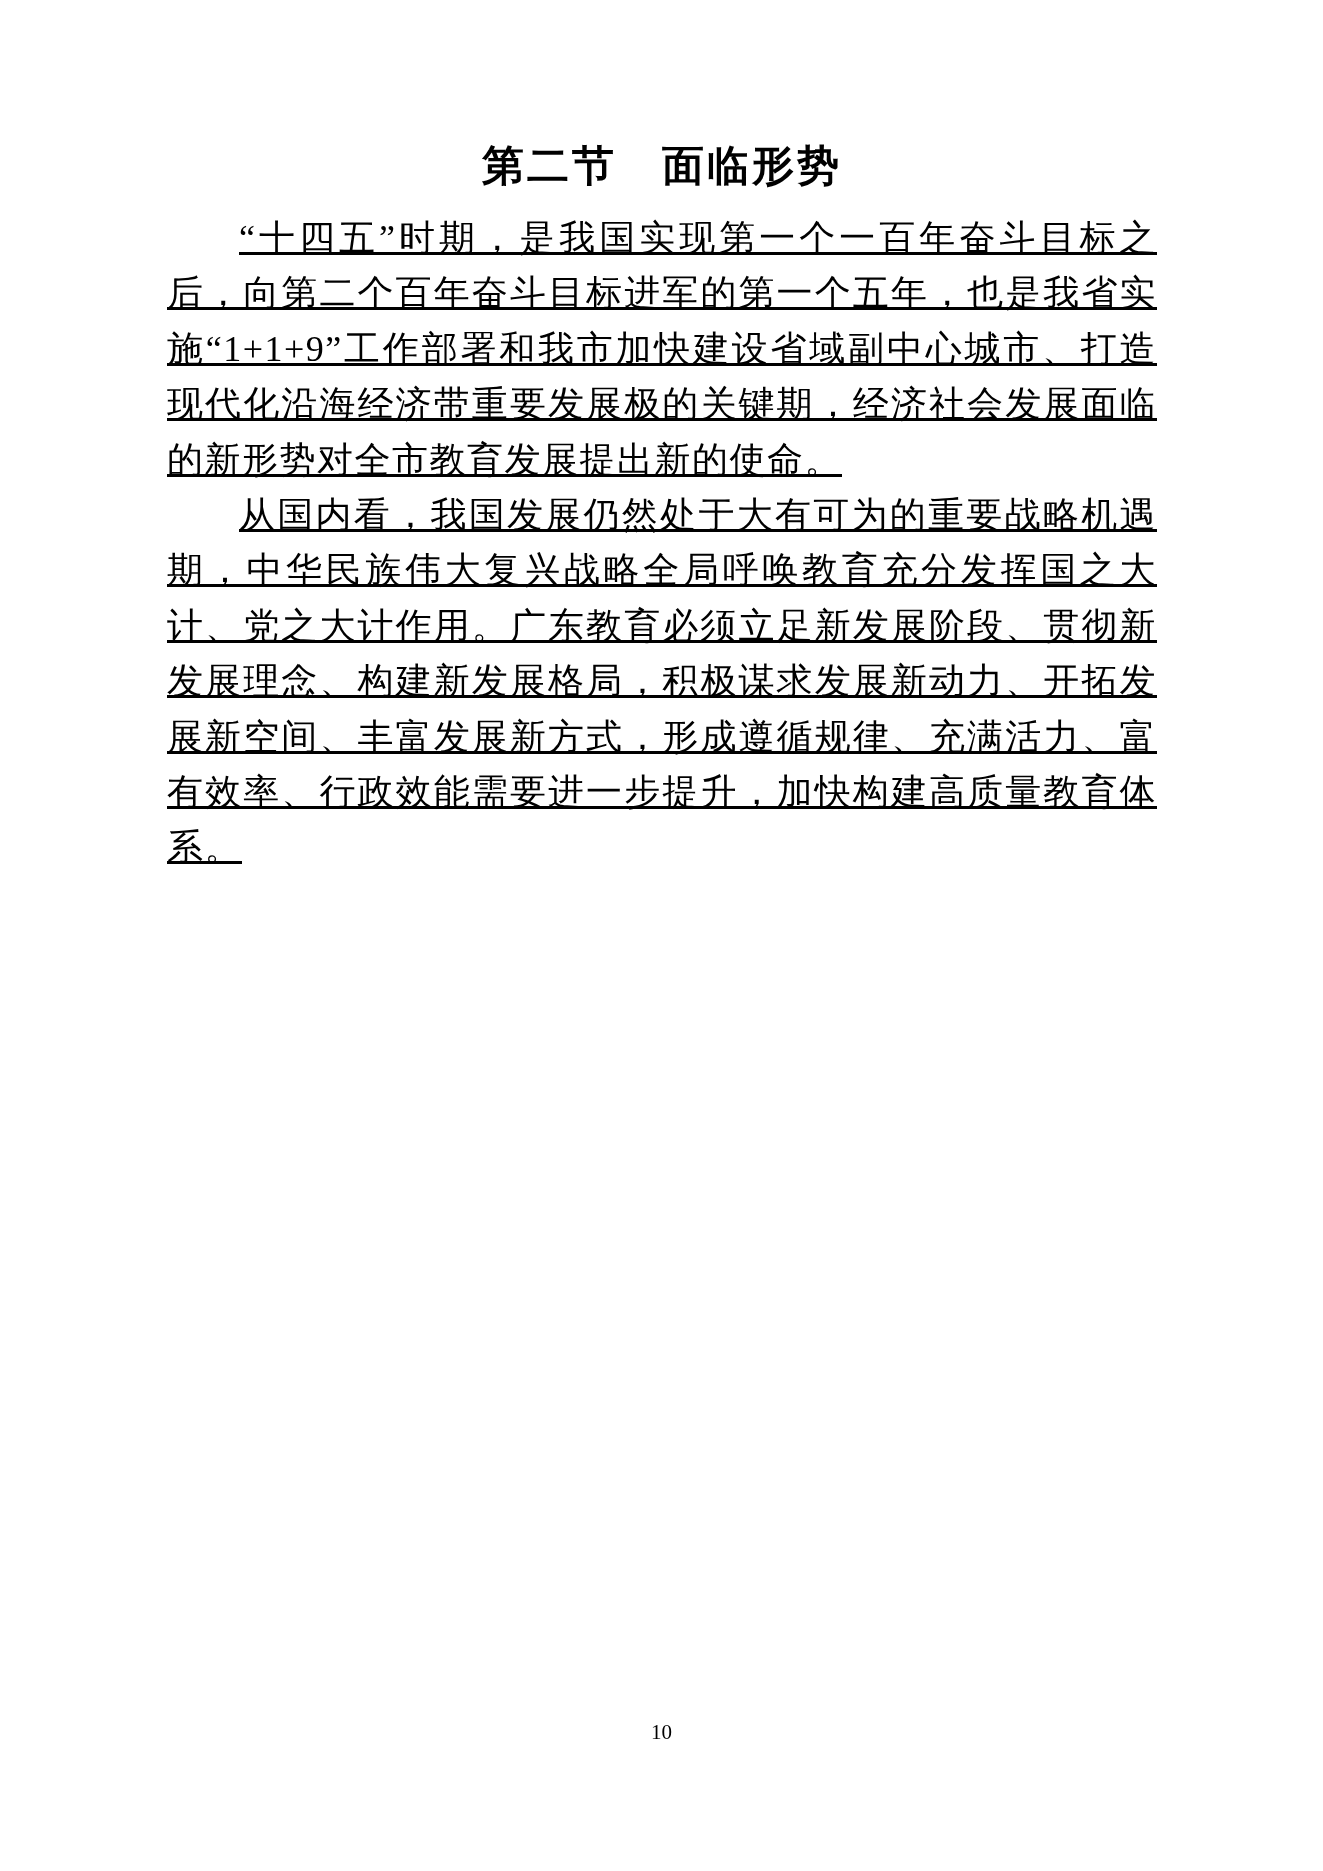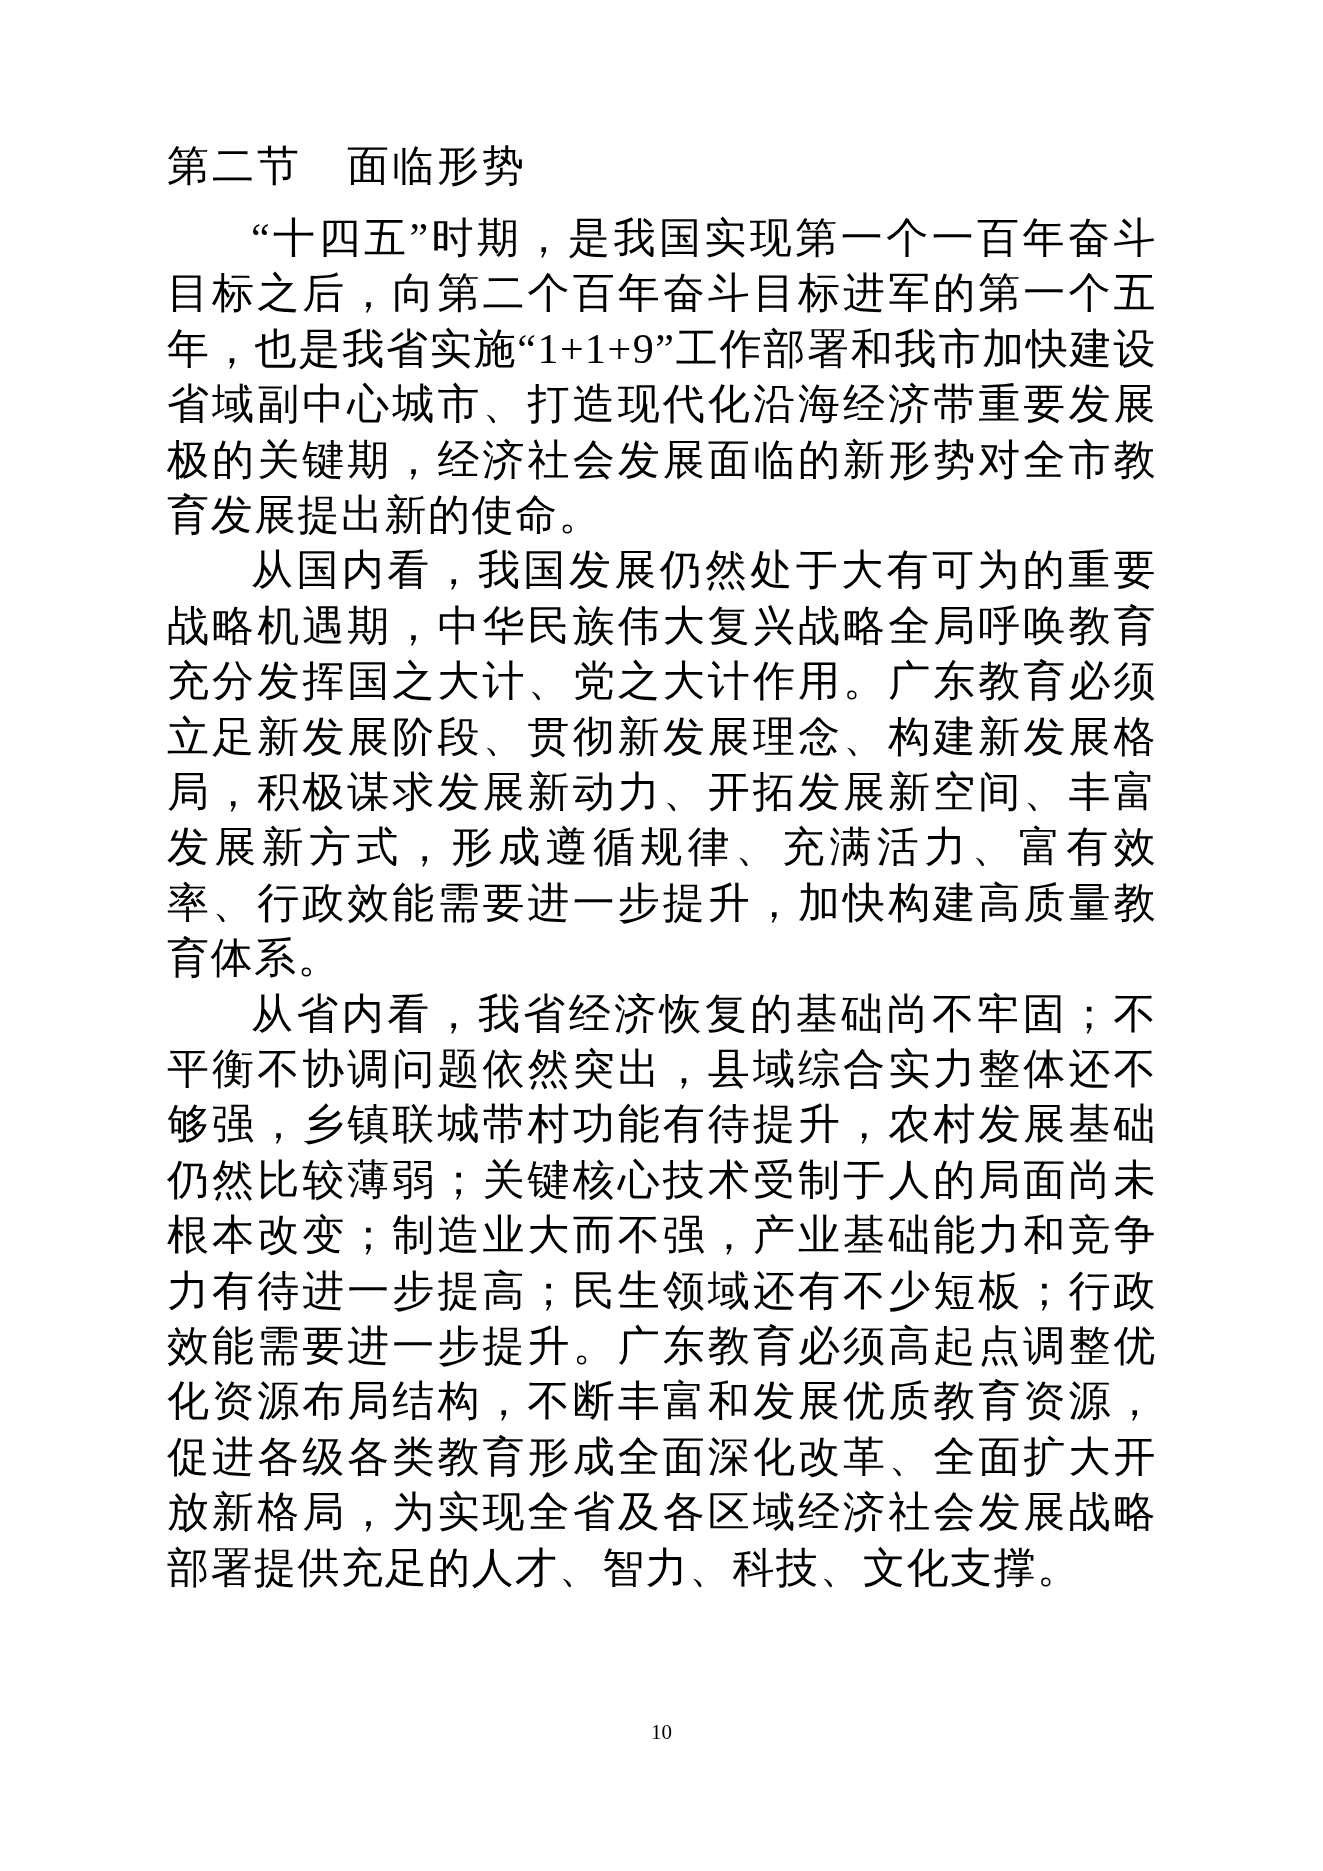--- a/index.html
+++ b/index.html
@@ -17,49 +17,50 @@
     overflow: hidden;
   }
   .content {
     position: absolute;
     top: 136px;
     left: 167px;
     width: 990px;
   }
   .doc-title {
     font-size: 42px;
-    font-weight: normal;
+    font-weight: bold;
+    text-align: center;
     letter-spacing: 3px;
     margin: 0 0 14px 0;
     line-height: 1.45;
   }
   .para {
-    font-size: 42px;
+    font-size: 36px;
     line-height: 55.4px;
     letter-spacing: 1.5px;
     text-align: justify;
     text-justify: inter-ideograph;
     text-indent: 2em;
     margin: 0;
     word-break: normal;
+    text-decoration: underline;
   }
   .page-footer {
     position: absolute;
     top: 1720px;
     left: 0;
     width: 100%;
     text-align: center;
     font-size: 21px;
     line-height: 1.2;
   }
 </style>
 </head>
 <body>
 
 <div class="page">
   <div class="content">
     <h1 class="doc-title">第二节　面临形势</h1>
     <p class="para">“十四五”时期，是我国实现第一个一百年奋斗目标之后，向第二个百年奋斗目标进军的第一个五年，也是我省实施“1+1+9”工作部署和我市加快建设省域副中心城市、打造现代化沿海经济带重要发展极的关键期，经济社会发展面临的新形势对全市教育发展提出新的使命。</p>
     <p class="para">从国内看，我国发展仍然处于大有可为的重要战略机遇期，中华民族伟大复兴战略全局呼唤教育充分发挥国之大计、党之大计作用。广东教育必须立足新发展阶段、贯彻新发展理念、构建新发展格局，积极谋求发展新动力、开拓发展新空间、丰富发展新方式，形成遵循规律、充满活力、富有效率、行政效能需要进一步提升，加快构建高质量教育体系。</p>
-    <p class="para">从省内看，我省经济恢复的基础尚不牢固；不平衡不协调问题依然突出，县域综合实力整体还不够强，乡镇联城带村功能有待提升，农村发展基础仍然比较薄弱；关键核心技术受制于人的局面尚未根本改变；制造业大而不强，产业基础能力和竞争力有待进一步提高；民生领域还有不少短板；行政效能需要进一步提升。广东教育必须高起点调整优化资源布局结构，不断丰富和发展优质教育资源，促进各级各类教育形成全面深化改革、全面扩大开放新格局，为实现全省及各区域经济社会发展战略部署提供充足的人才、智力、科技、文化支撑。</p>
   </div>
   <div class="page-footer">10</div>
 </div>
 
 </body></html>

